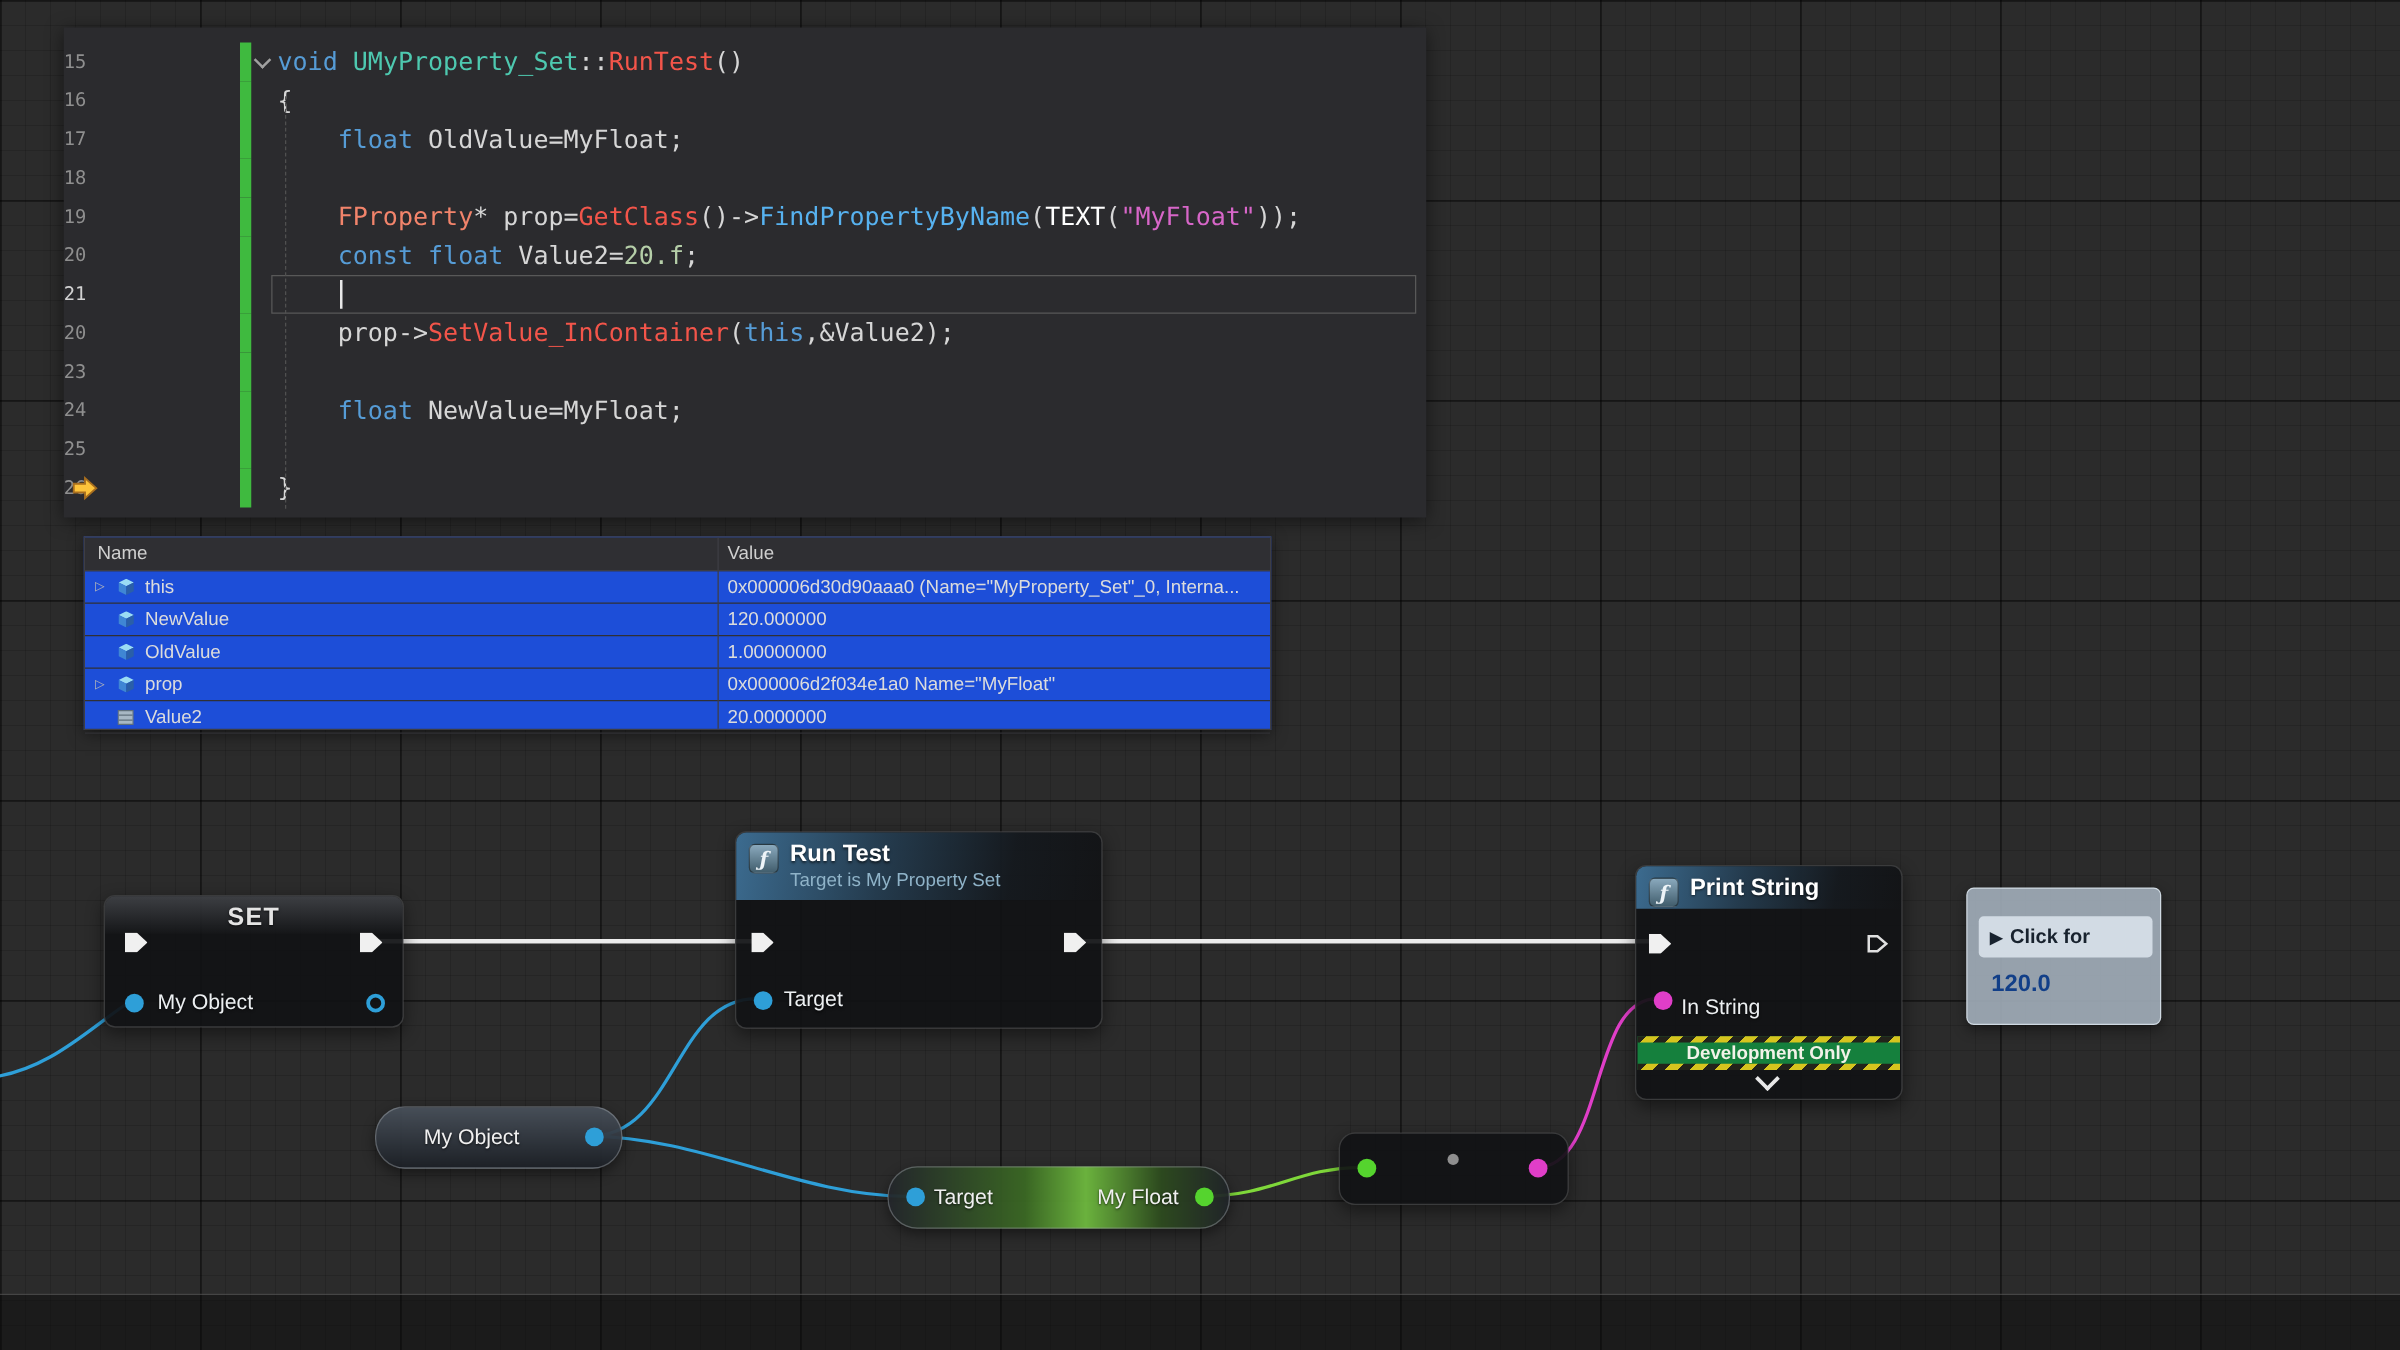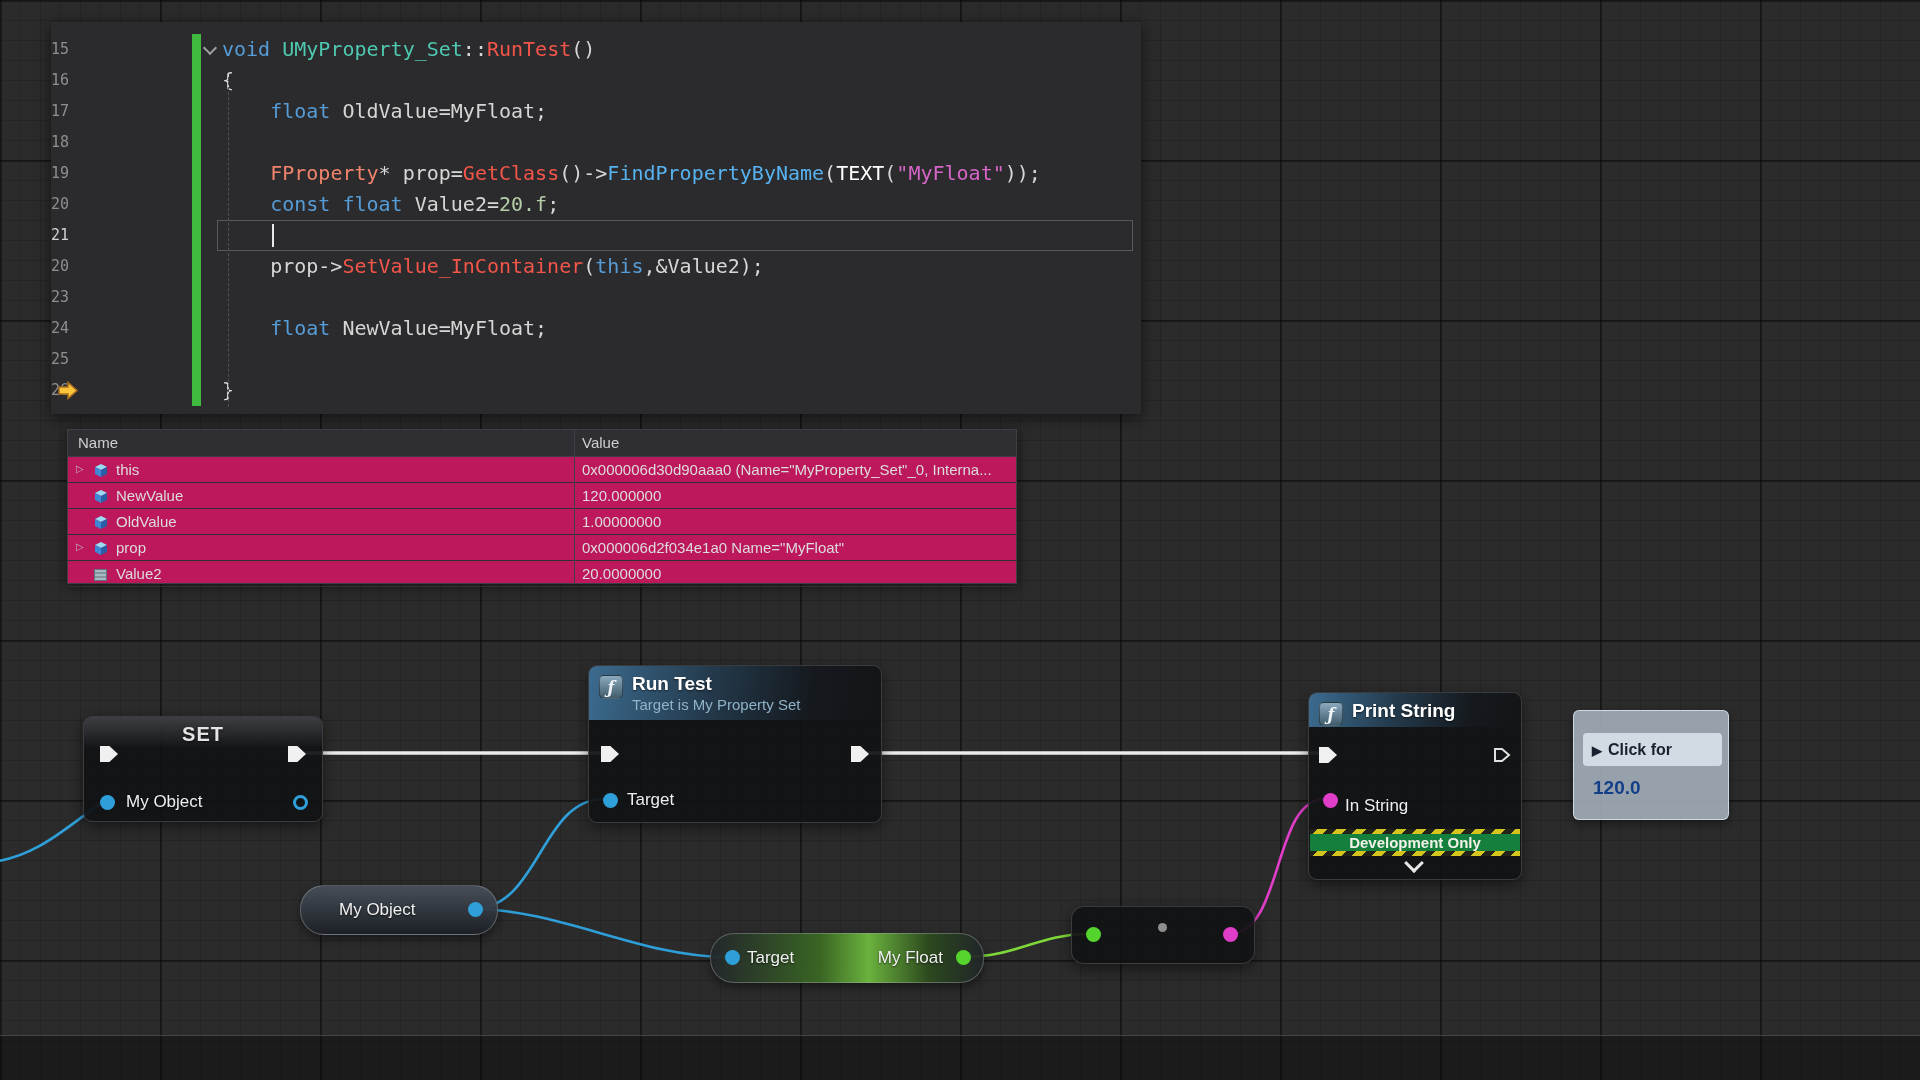--- a/index.html
+++ b/index.html
@@ -109,21 +109,21 @@
   .tok.str{color:#d766c8;} .tok.num{color:#b5cea8;} .tok.pl{color:#d6d6d6;}
   .curbox{position:absolute;left:166px;right:8px;top:0;bottom:0;border:1px solid #585858;pointer-events:none;}
   .caret{position:absolute;left:221px;top:4px;width:2px;height:23px;background:#e8e8e8;}
   .foldchev{position:absolute;left:154px;top:9px;width:8px;height:8px;
     border-right:2px solid #a0a0a0;border-bottom:2px solid #a0a0a0;transform:rotate(45deg);}
   .execmark{position:absolute;left:5px;top:4px;}
   .indent-guide{position:absolute;left:177px;top:55px;height:330px;border-left:1px dashed #505050;}
 
   
   .watch{position:absolute;left:67px;top:429px;width:950px;height:155px;box-sizing:border-box;
-    background:#be185d;border:1px solid #3e3e44;z-index:3;font-size:15px;color:#dcdcdc;
+    background:#1d4ed8;border:1px solid #3e3e44;z-index:3;font-size:15px;color:#dcdcdc;
     box-shadow:0 3px 12px rgba(0,0,0,.5);}
   .whead{position:relative;height:26px;background:#2f2f33;border-bottom:1px solid #3e3e44;}
   .hname{position:absolute;left:10px;top:4px;color:#cfcfcf;}
   .hval{position:absolute;left:514px;top:4px;color:#cfcfcf;}
   .wdivider{position:absolute;left:506px;top:0;bottom:0;width:1px;background:#3e3e44;}
   .wrow{position:relative;height:25px;border-bottom:1px solid #303034;}
   .warrow{position:absolute;left:8px;top:6px;color:#b8b8b8;font-size:10px;}
   .wicon{position:absolute;left:26px;top:6px;}
   .wname{position:absolute;left:48px;top:4px;}
   .wval{position:absolute;left:514px;top:4px;white-space:nowrap;}

